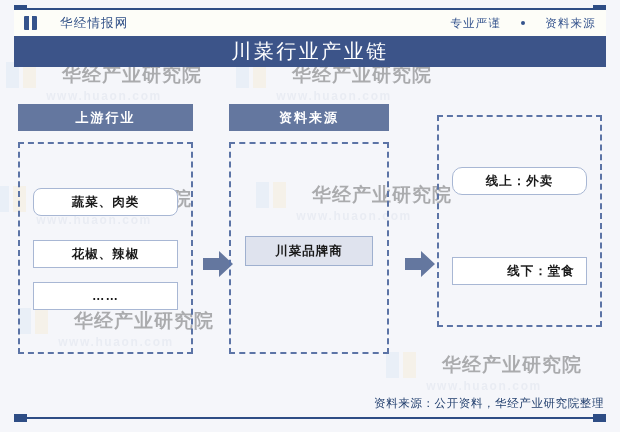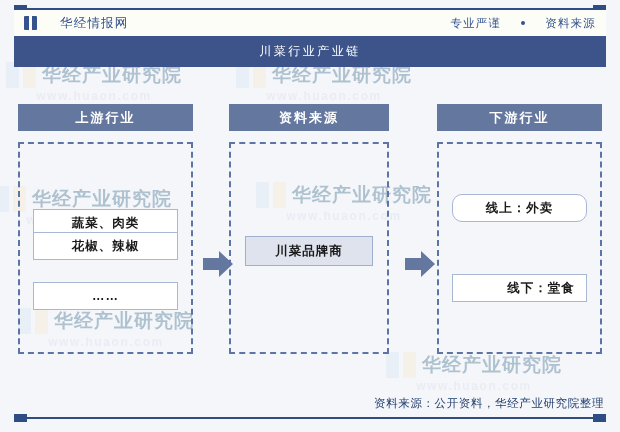--- a/index.html
+++ b/index.html
@@ -103,21 +103,21 @@
     left: 14px;
     right: 14px;
     height: 31px;
     background: #3c5489;
     display: flex;
     align-items: center;
     justify-content: center;
   }
   .title-bar .t {
     color: #ffffff;
-    font-size: 12px;
+    font-size: 20px;
     letter-spacing: 2.5px;
     font-weight: 500;
   }
 
   
   .wm-layer {
     position: absolute;
     inset: 0;
     overflow: hidden;
     pointer-events: none;
@@ -143,24 +143,25 @@
   .wm .wm-logo .lp {
     position: absolute;
     top: 0;
     width: 13px;
     height: 26px;
   }
   .wm .wm-logo .lp.a { left: 0; background: #cfe0f2; }
   .wm .wm-logo .lp.b { right: 0; background: #f6e6c4; }
   .wm .wm-name {
     font-size: 19px;
-    color: #0c4a6e;
+    color: #000000;
     letter-spacing: 1px;
     font-weight: 700;
     white-space: nowrap;
+    margin-left: 20px;
   }
   .wm .wm-url {
     font-size: 12px;
     color: #cfd6e4;
     letter-spacing: 1.6px;
     font-weight: 700;
     white-space: nowrap;
     margin-top: 1px;
   }
 
@@ -219,28 +220,28 @@
     color: #1a1a1a;
     letter-spacing: 1px;
     white-space: nowrap;
   }
   .node.fill {
     background: #dfe3ee;
     border-color: #9fb0cf;
   }
 
   
-  .upstream   .node.n0 { top: 65px; }
-  .upstream   .node.n1 { top: 88px; }
+  .upstream   .node.n0 { top: 44px; border-radius: 8px; }
+  .upstream   .node.n1 { top: 96px; }
   .upstream   .node.n2 { top: 138px; }
 
   .midstream  .node.n0 { top: 92px; left: 14px; right: 14px; height: 30px; }
 
   .downstream .node.n0 { top: 50px; border-radius: 10px; }
-  .downstream .node.n1 { top: 130px; padding-left: 43px; }
+  .downstream .node.n1 { top: 140px; padding-left: 43px; }
 
   
   .arrow {
     position: absolute;
     top: 147px;
     width: 30px;
     height: 26px;
     color: #64779f;
   }
   .arrow.a1 { left: 189px; }
@@ -386,23 +387,20 @@
       </div>
     </div>
 
     <div class="arrow a2">
       <svg viewBox="0 0 30 26" xmlns="http://www.w3.org/2000/svg">
         <polygon points="0,7 16,7 16,0 30,13 16,26 16,19 0,19" fill="#64779f"></polygon>
       </svg>
     </div>
 
     <div class="col downstream">
-      <div class="col-head">
-        <span class="lbl">下游行业</span>
-      </div>
       <div class="col-body">
         <div class="node n0">
           <span class="txt">线上：外卖</span>
         </div>
         <div class="node n1">
           <span class="txt">线下：堂食</span>
         </div>
       </div>
     </div>
 

